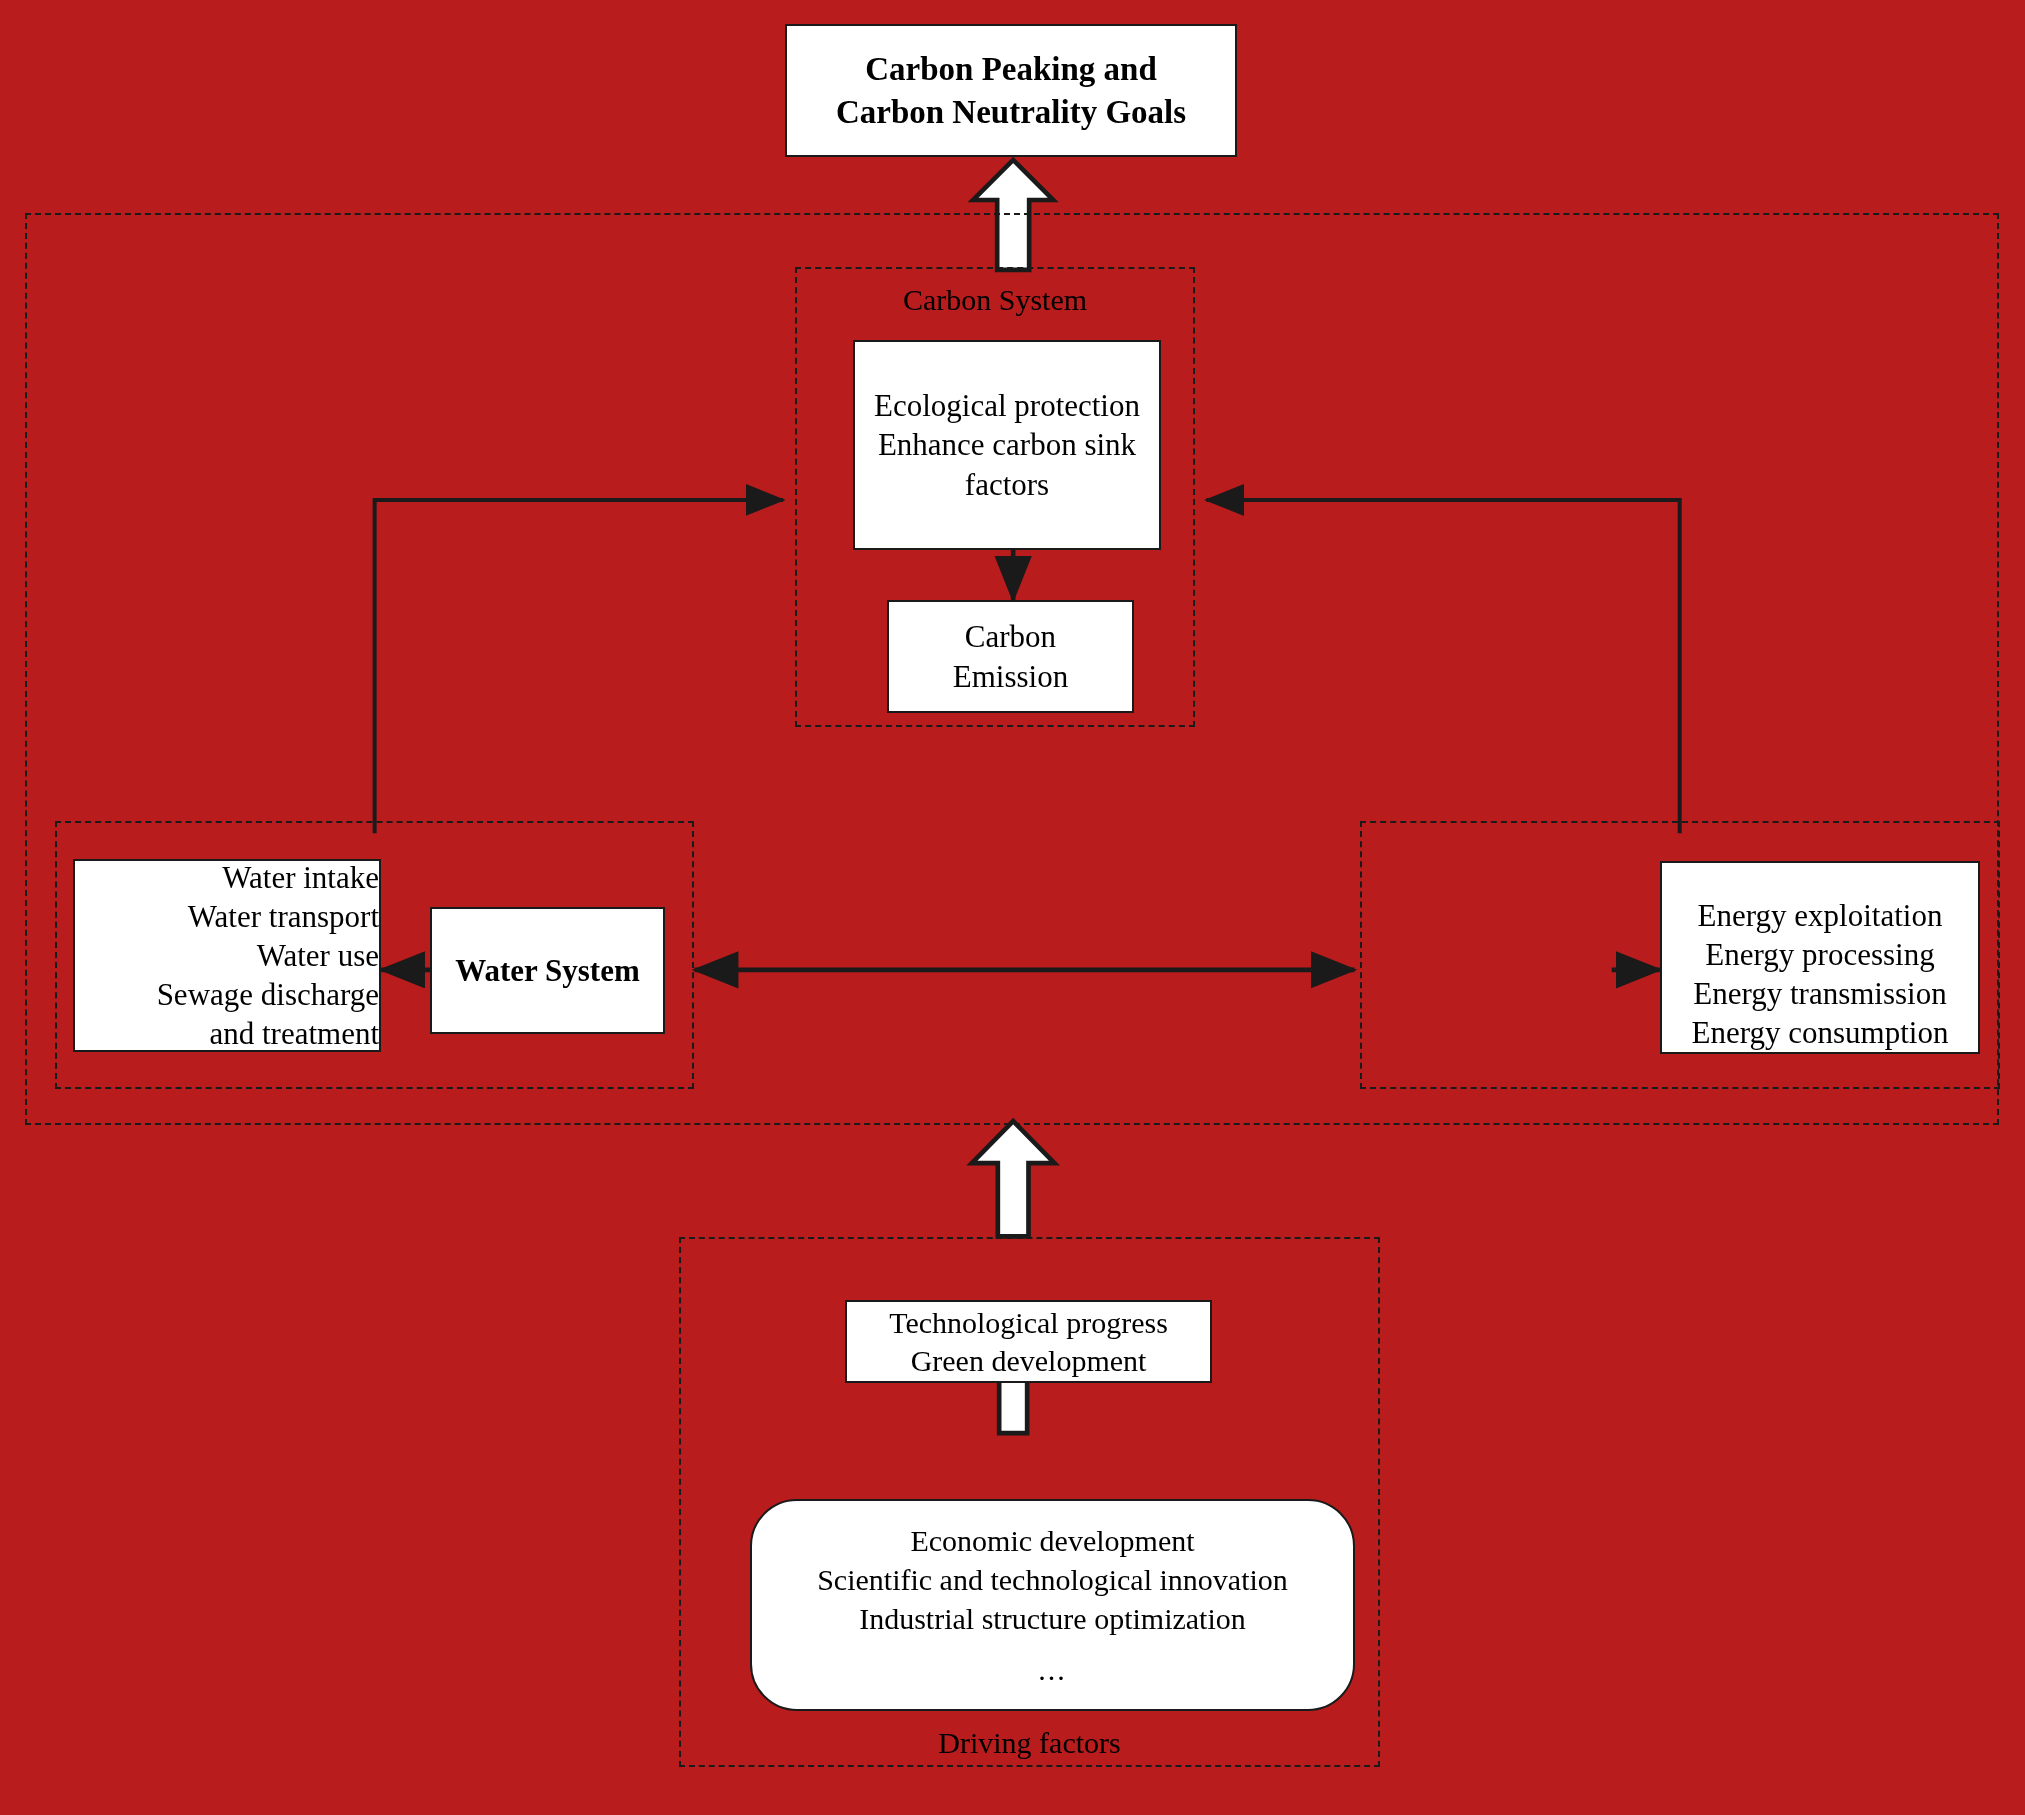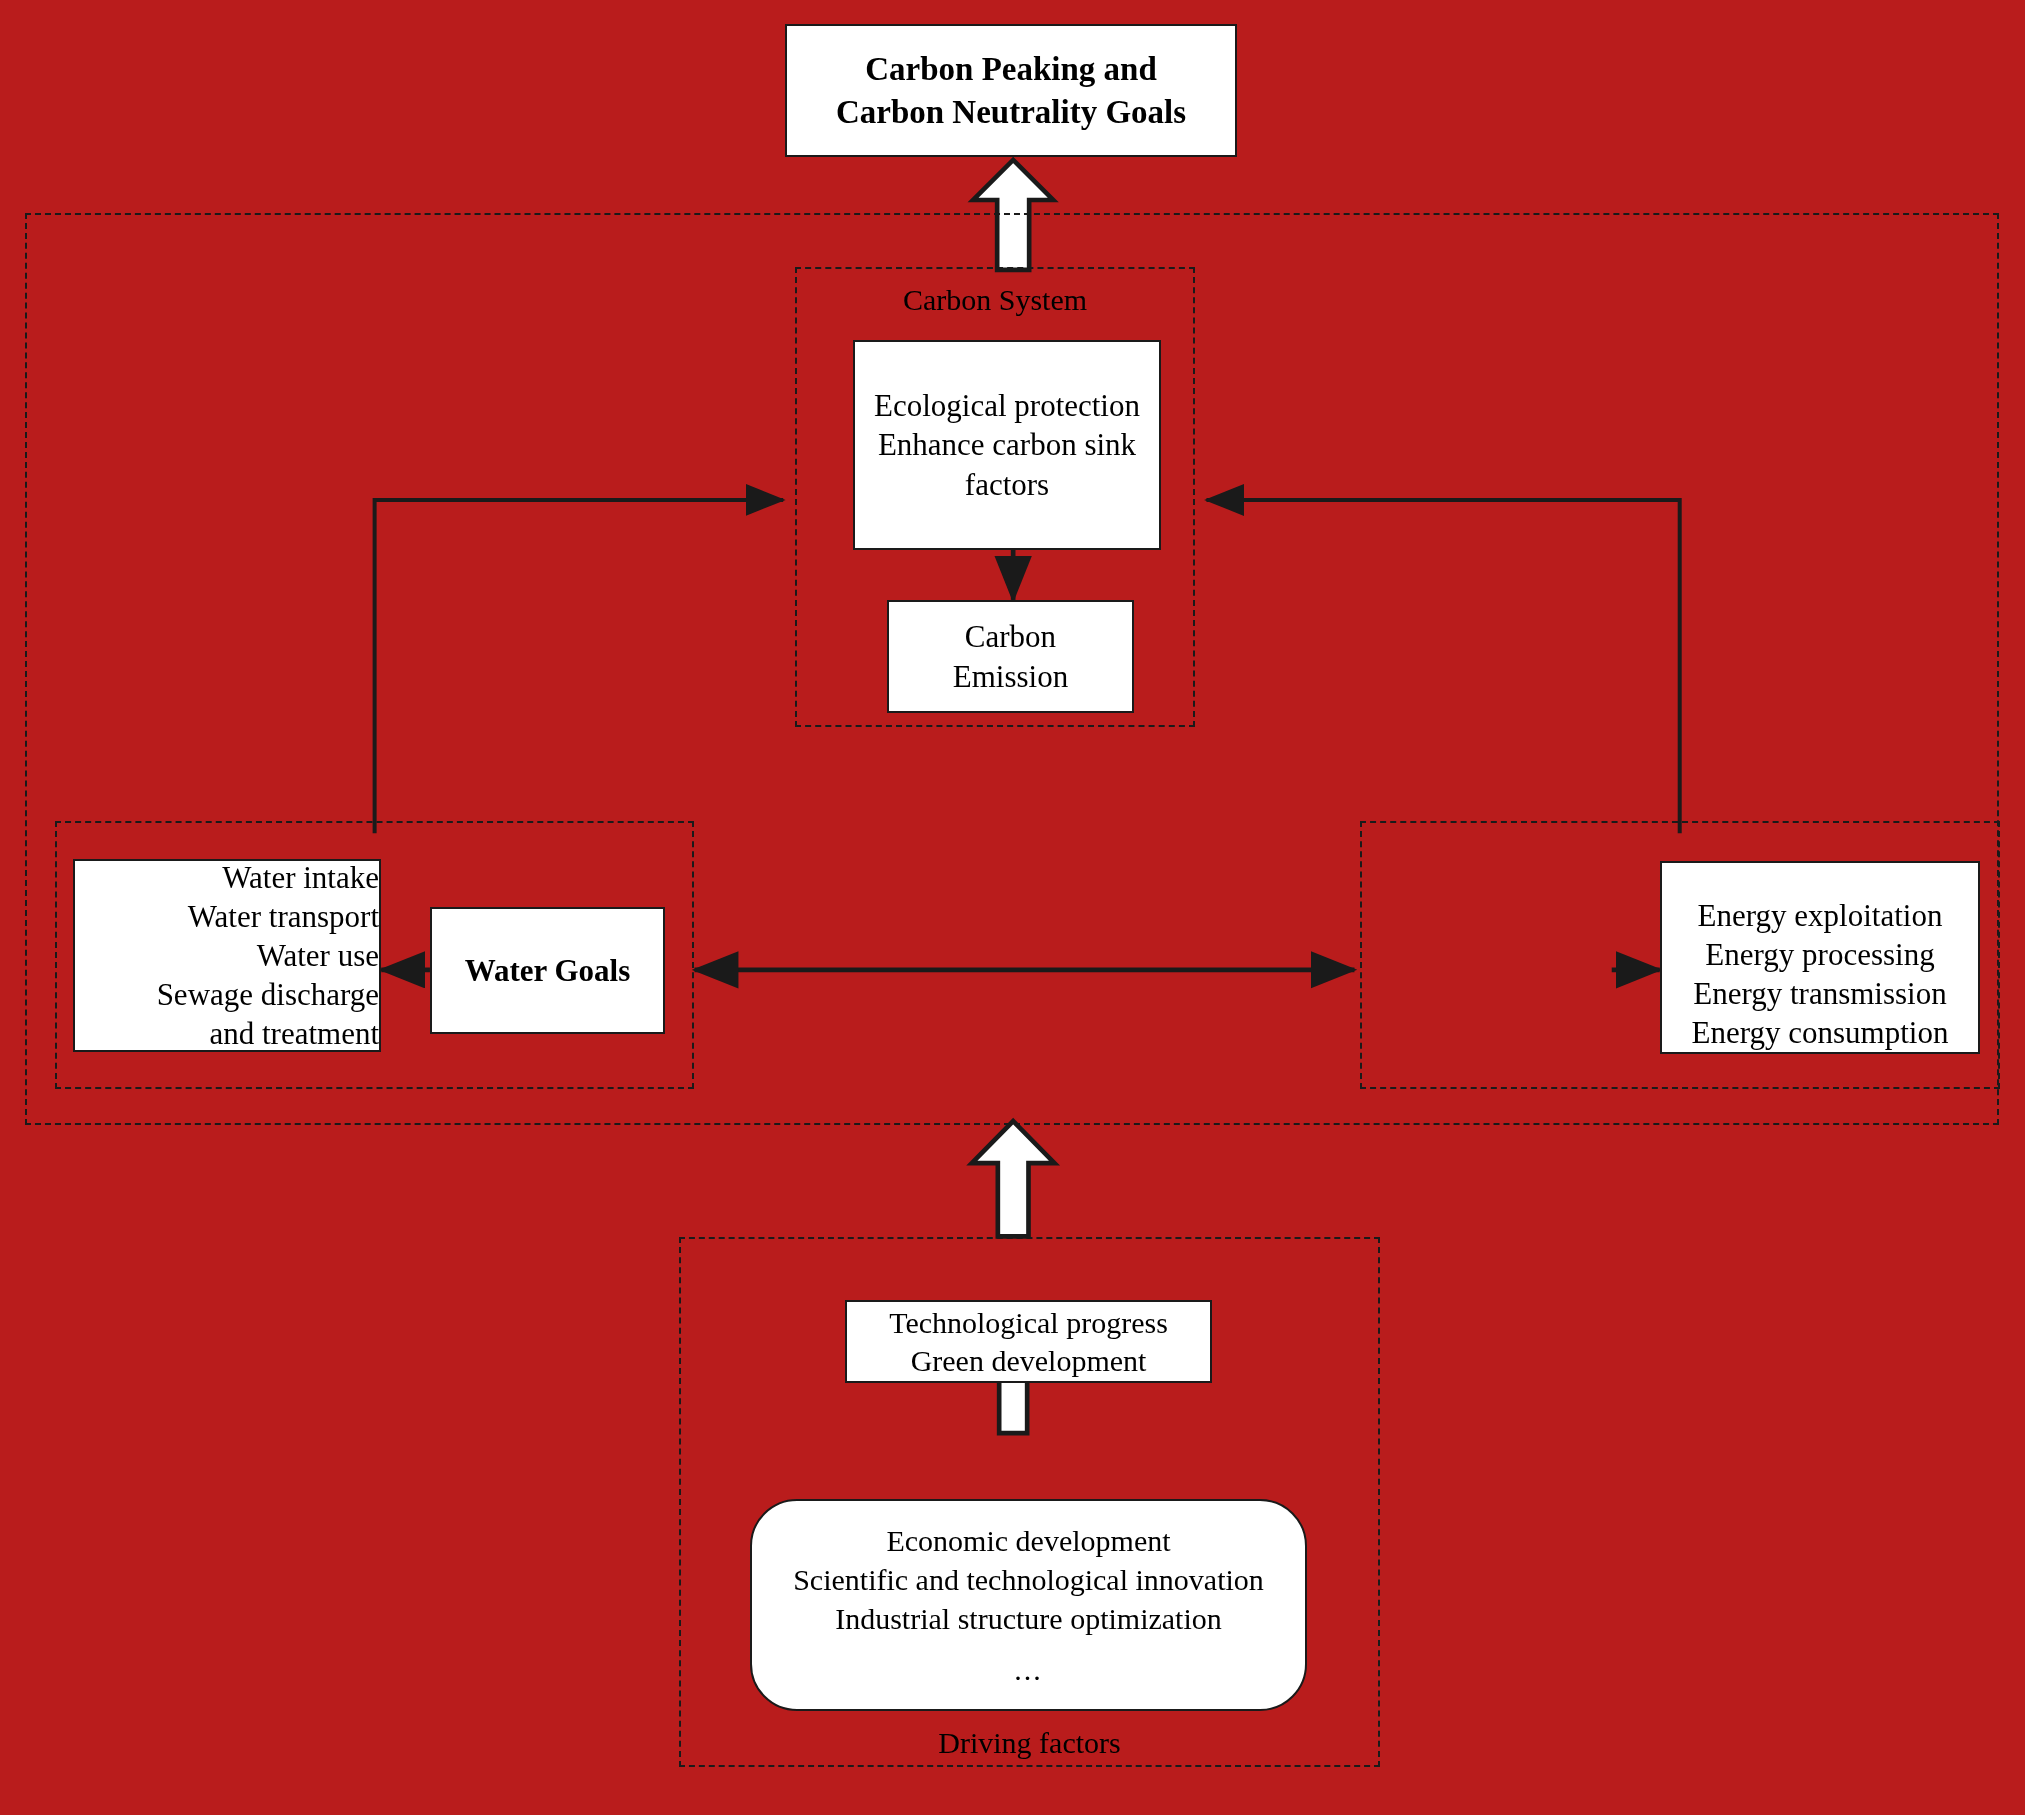--- a/index.html
+++ b/index.html
@@ -135,41 +135,41 @@
 
   <div class="solid-box" style="left:73px;top:859px;width:308px;height:193px;align-items:flex-end;">
     <span class="t-body b-line">Water intake</span>
     <span class="t-body b-line">Water transport</span>
     <span class="t-body b-line">Water use</span>
     <span class="t-body b-line">Sewage discharge</span>
     <span class="t-body b-line">and treatment</span>
   </div>
 
   <div class="solid-box" style="left:430px;top:907px;width:235px;height:127px;">
-    <span class="t-sys b-line">Water Goals</span>
+    <span class="t-sys b-line">Water System</span>
   </div>
 
   <div class="dashed-box" style="left:1360px;top:821px;width:640px;height:268px;"></div>
 
 
   <div class="solid-box" style="left:1660px;top:861px;width:320px;height:193px;justify-content:flex-end;">
     <span class="t-body b-line">Energy exploitation</span>
     <span class="t-body b-line">Energy processing</span>
     <span class="t-body b-line">Energy transmission</span>
     <span class="t-body b-line">Energy consumption</span>
   </div>
 
   <div class="dashed-box" style="left:679px;top:1237px;width:701px;height:530px;"></div>
 
   <div class="solid-box" style="left:845px;top:1260px;width:367px;height:83px;margin-top:40px;">
     <span class="t-drive b-line">Technological progress</span>
     <span class="t-drive b-line">Green development</span>
   </div>
 
-  <div class="round-box" style="left:750px;top:1499px;width:557px;height:212px;">
+  <div class="round-box" style="left:750px;top:1499px;width:605px;height:212px;">
     <span class="t-drive b-line">Economic development</span>
     <span class="t-drive b-line">Scientific and technological innovation</span>
     <span class="t-drive b-line">Industrial structure optimization</span>
     <span class="t-dots b-line" style="margin-top:12px;">...</span>
   </div>
 
   <div class="t-grouplabel" style="left:679px;top:1726px;width:701px;text-align:center;">Driving factors</div>
 
 </div>
 

